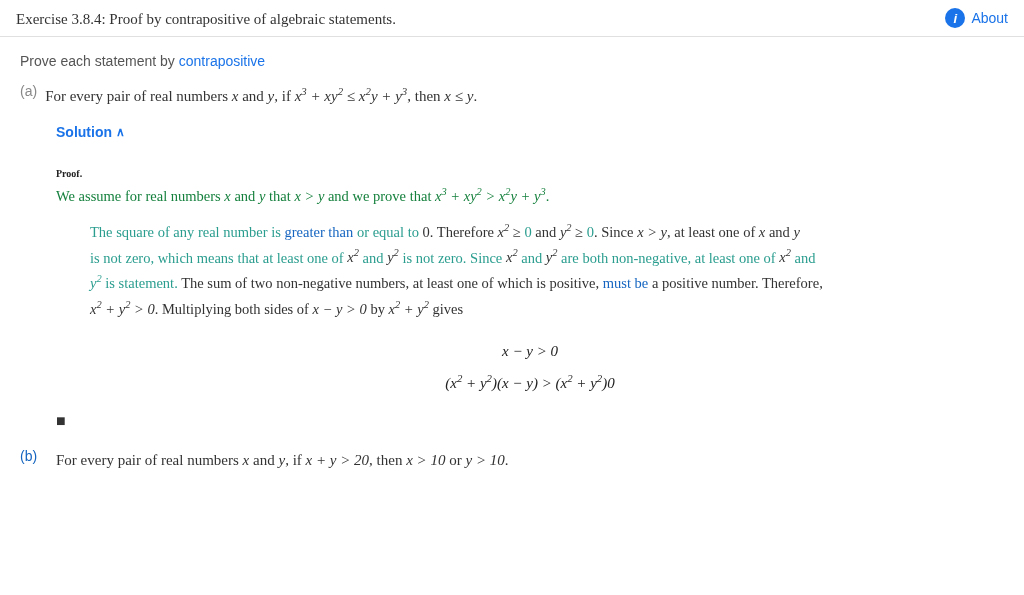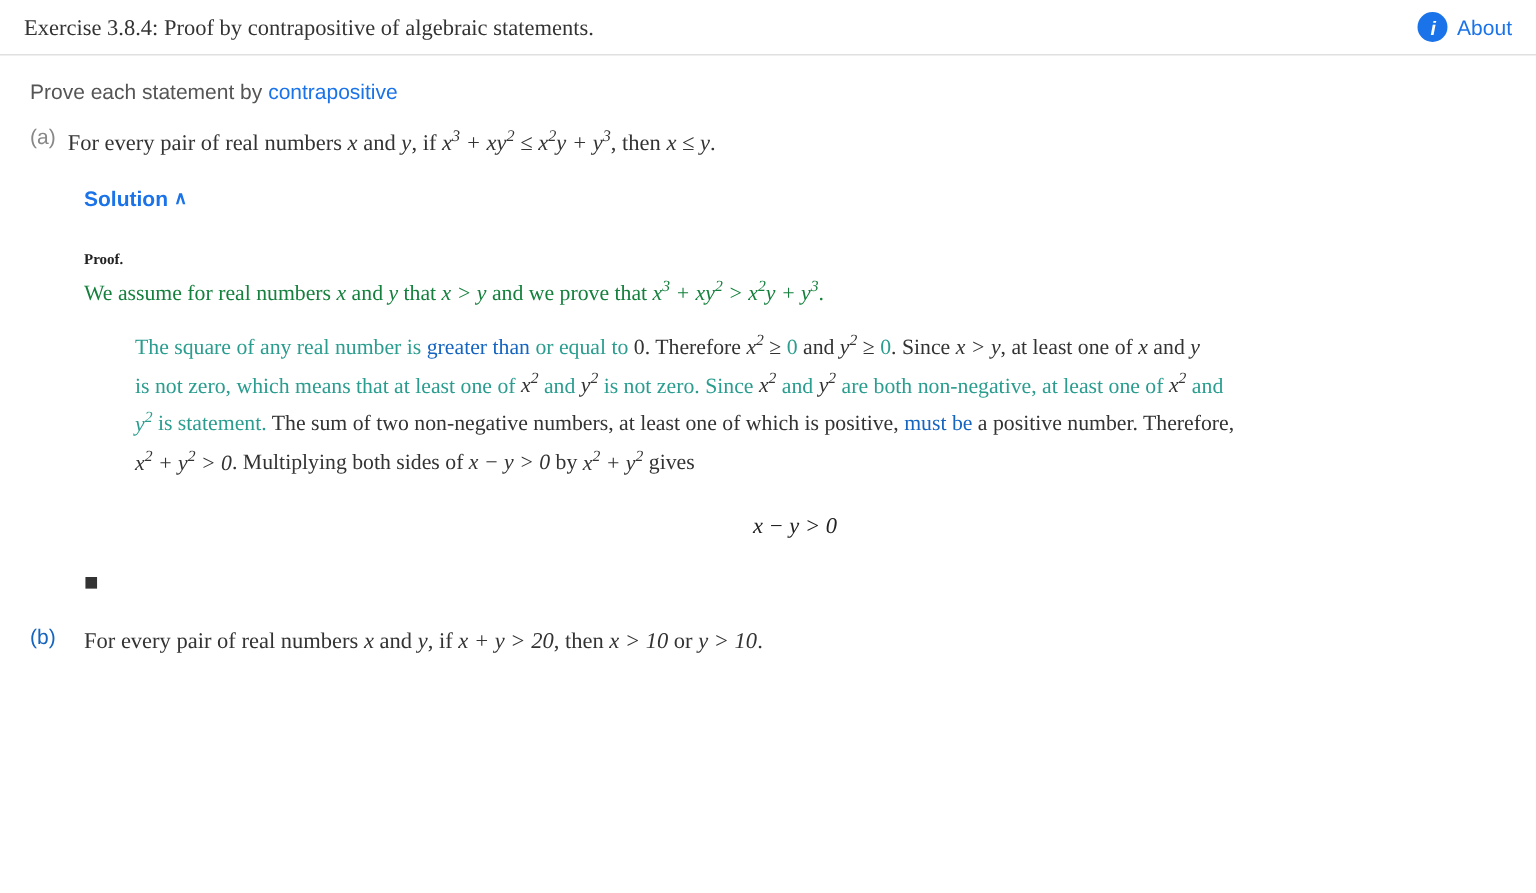--- a/index.html
+++ b/index.html
@@ -210,20 +210,21 @@
 
     <div class="proof-text" style="color:#333;margin-left:34px;">
       <span class="color-teal">The square of any real number is</span> <span class="color-blue">greater than</span> <span class="color-teal">or equal to</span> 0. Therefore <span class="math-inline">x<sup>2</sup></span> ≥ <span class="color-teal">0</span> and <span class="math-inline">y<sup>2</sup></span> ≥ <span class="color-teal">0</span>. Since <span class="math-inline">x &gt; y</span>, at least one of <span class="math-inline">x</span> and <span class="math-inline">y</span><br>
       <span class="color-teal">is not zero, which means that at least one of</span> <span class="math-inline">x<sup>2</sup></span> <span class="color-teal">and</span> <span class="math-inline">y<sup>2</sup></span> <span class="color-teal">is not zero. Since</span> <span class="math-inline">x<sup>2</sup></span> <span class="color-teal">and</span> <span class="math-inline">y<sup>2</sup></span> <span class="color-teal">are both non-negative, at least one of</span> <span class="math-inline">x<sup>2</sup></span> <span class="color-teal">and</span><br>
       <span class="math-inline color-teal">y<sup>2</sup></span> <span class="color-teal">is statement.</span> The sum of two non-negative numbers, at least one of which is positive, <span class="color-blue">must be</span> a positive number. Therefore,<br>
       <span class="math-inline">x<sup>2</sup> + y<sup>2</sup> &gt; 0</span>. Multiplying both sides of <span class="math-inline">x − y &gt; 0</span> by <span class="math-inline">x<sup>2</sup> + y<sup>2</sup></span> gives
     </div>
 
     <div class="math-block">
       <span class="math-line"><span class="math-inline">x − y &gt; 0</span></span>
+      <span class="math-line"><span class="math-inline">(x<sup>2</sup> + y<sup>2</sup>)(x − y) &gt; (x<sup>2</sup> + y<sup>2</sup>)0</span></span>
     </div>
 
     <div class="qed" style="padding-left:0;">■</div>
   </div>
 
   <div class="part-b">
     <div class="part-row">
       <span class="part-label" style="color:#1565c0; font-family: Arial, sans-serif; font-size:14px; min-width:28px;">(b)</span>
       <span class="part-b-statement">
         For every pair of real numbers <span class="math-inline">x</span> and <span class="math-inline">y</span>, if <span class="math-inline">x + y &gt; 20</span>, then <span class="math-inline">x &gt; 10</span> or <span class="math-inline">y &gt; 10</span>.

